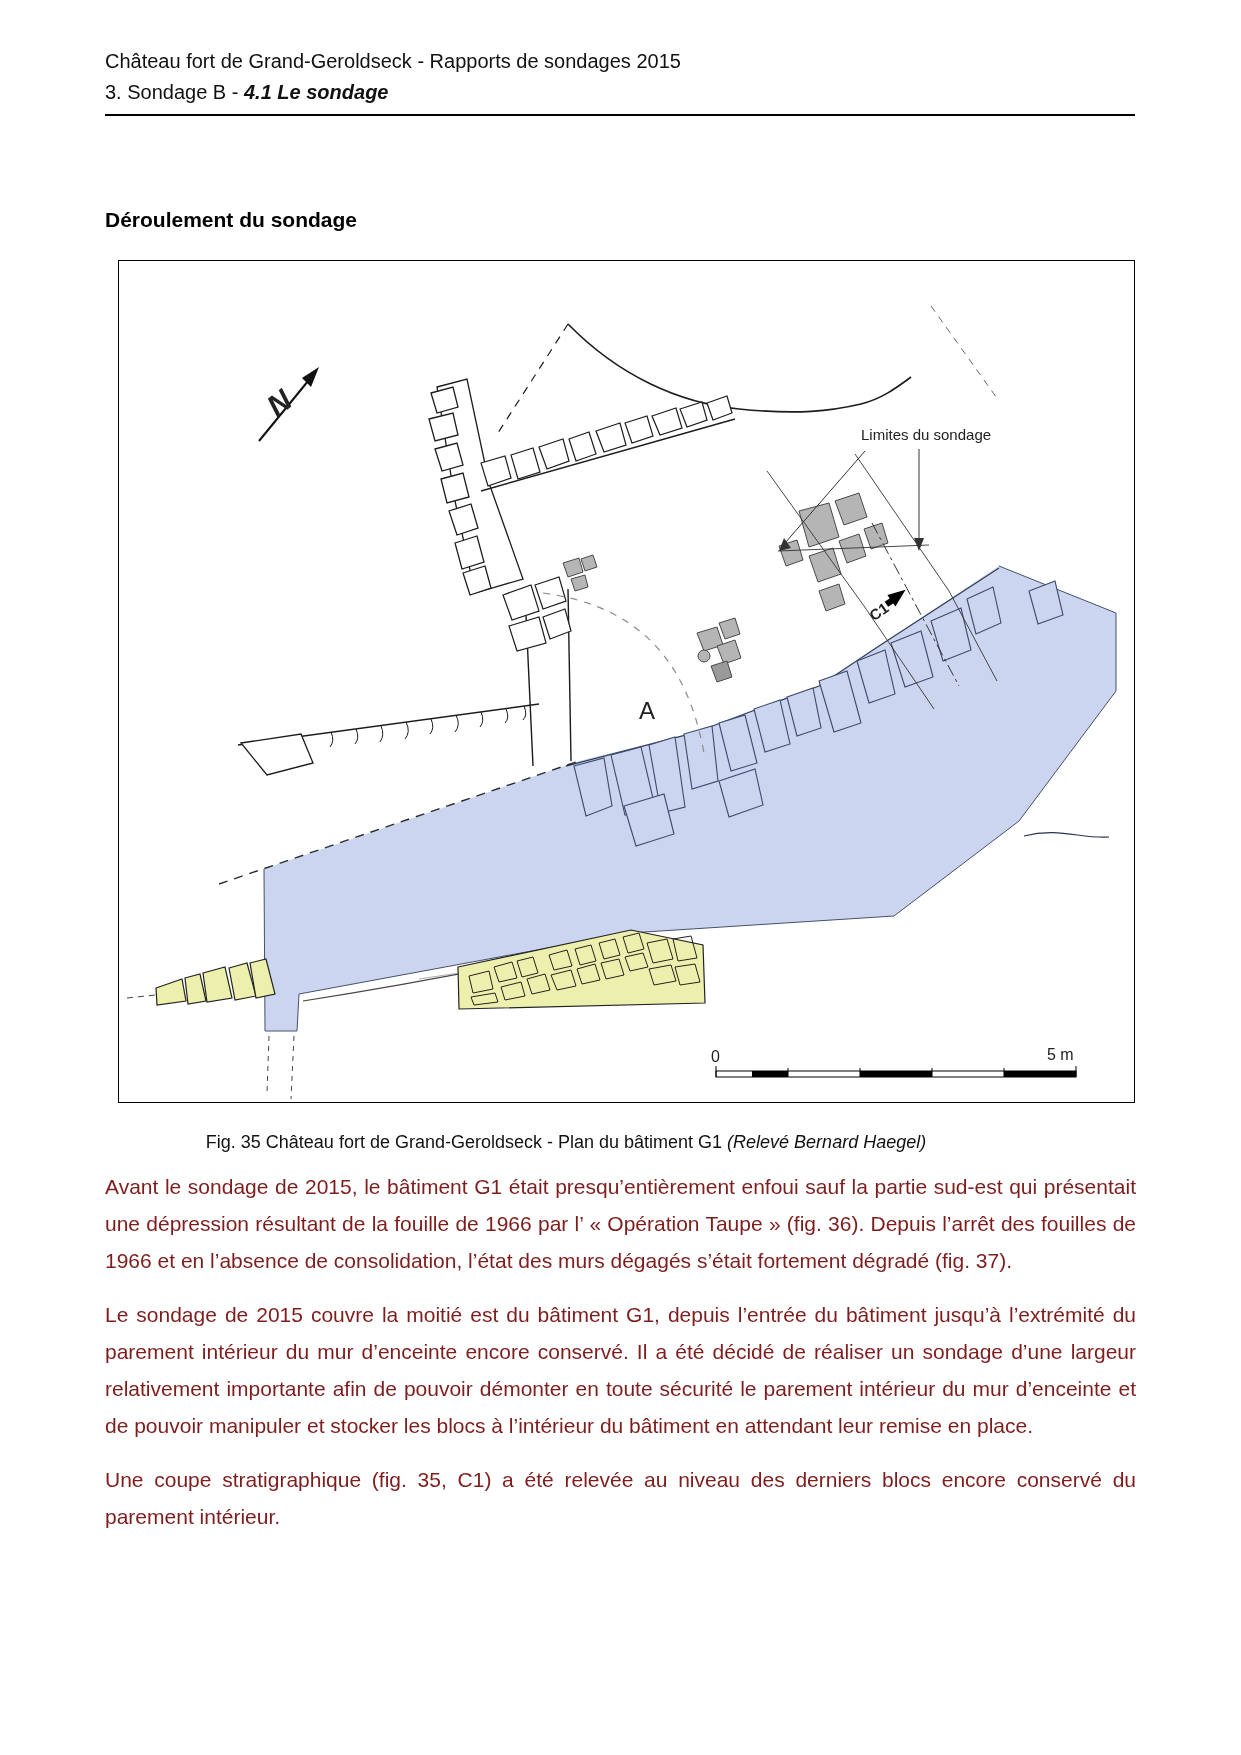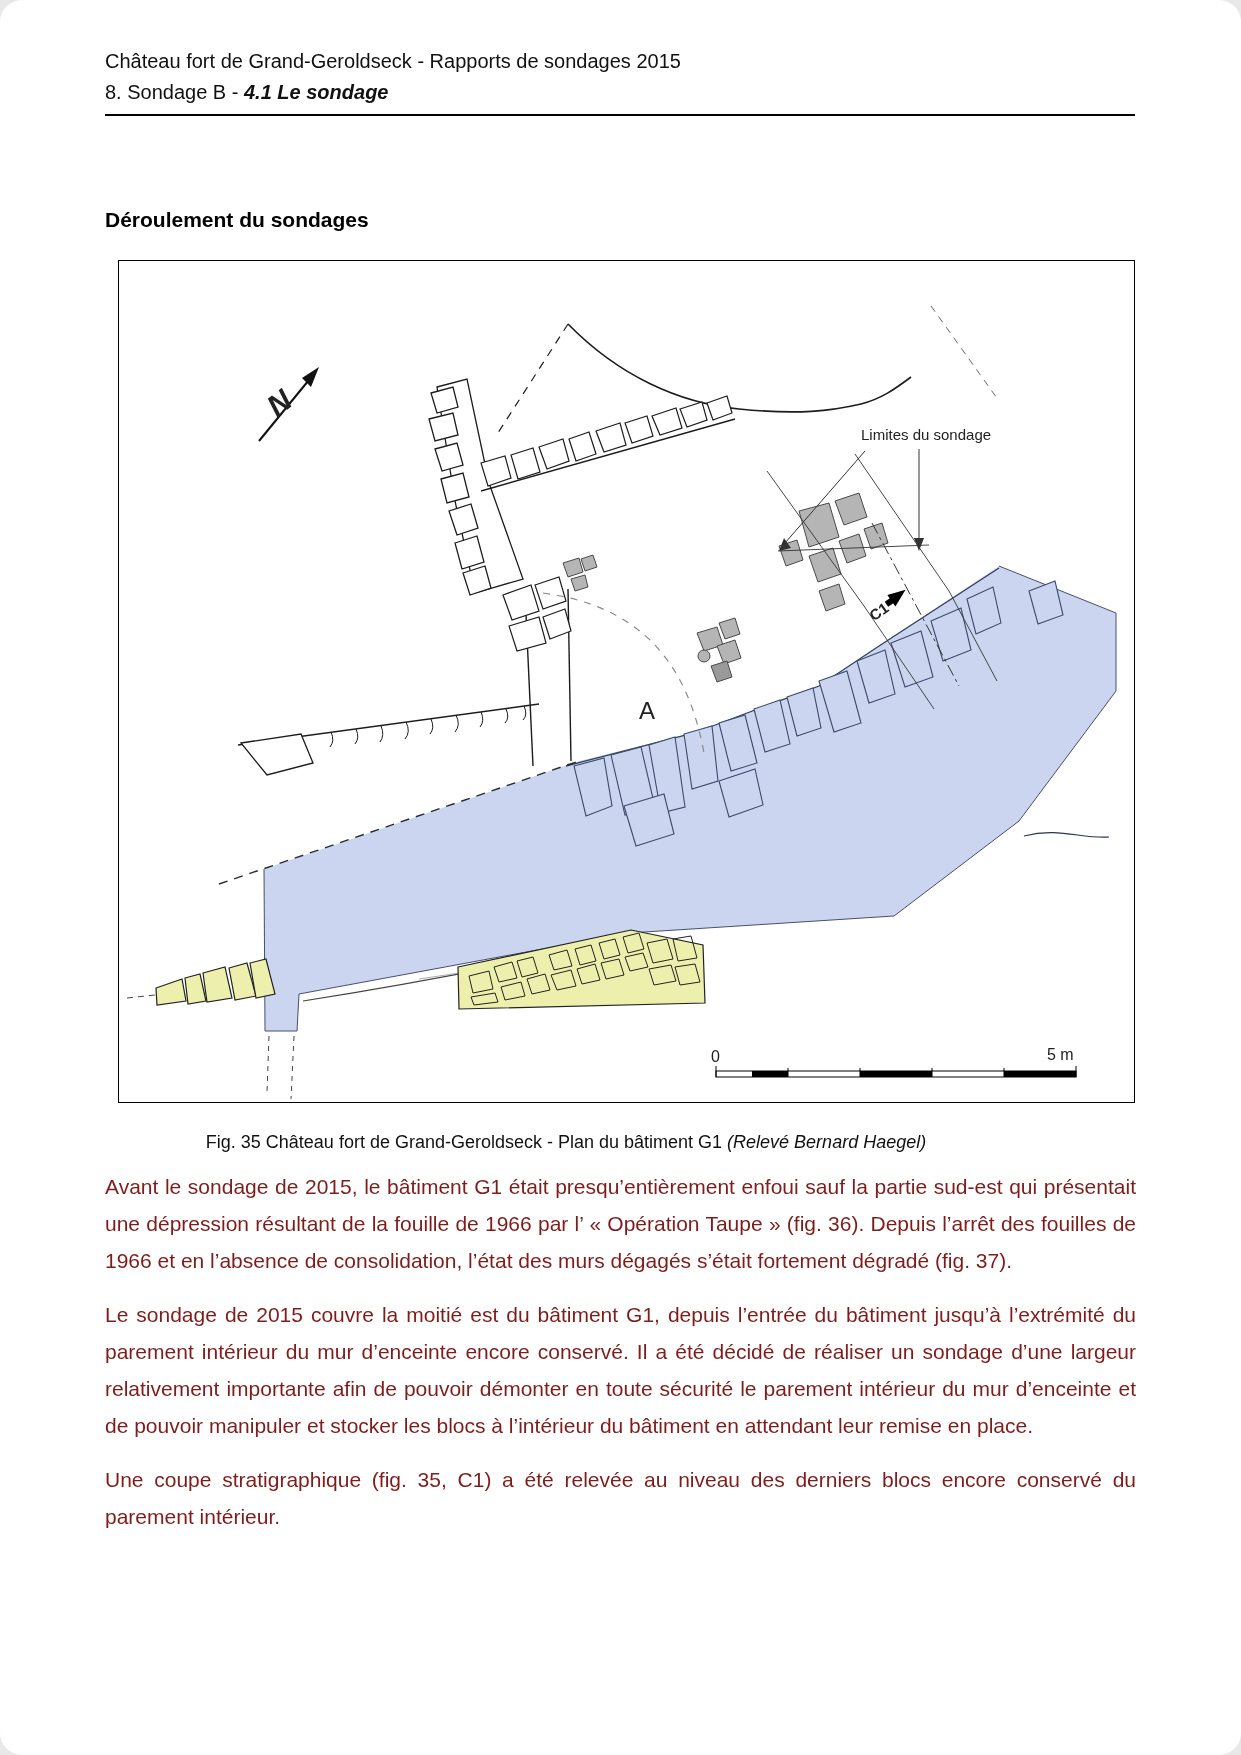--- a/index.html
+++ b/index.html
@@ -4,21 +4,20 @@
 <style>
   html,body{margin:0;padding:0;background:#e8e8e8;}
   .page{
     position:relative;
     width:1241px;height:1755px;
     margin:0 auto;
     background:#ffffff;
     font-family:"Liberation Sans",sans-serif;
     color:#151515;
     overflow:hidden;
-    border-radius:22px;
   }
   .header{
     position:absolute;left:105px;top:46px;width:1030px;
     font-size:20px;line-height:31px;color:#111;
   }
   .header .emph{font-weight:bold;font-style:italic;}
   .rule{
     position:absolute;left:105px;top:114px;width:1030px;height:0;
     border-top:2px solid #000;
   }
@@ -47,26 +46,26 @@
   }
   svg text{font-family:"Liberation Sans",sans-serif;fill:#222;}
 </style>
 </head>
 <body>
 
 <div class="page">
 
   <div class="header">
     <div>Château fort de Grand-Geroldseck - Rapports de sondages 2015</div>
-    <div><span>8. Sondage B - </span><span class="emph">4.1 Le sondage</span></div>
+    <div><span>3. Sondage B - </span><span class="emph">4.1 Le sondage</span></div>
   </div>
 
   <div class="rule"></div>
 
-  <div class="section-heading">Déroulement du sondages</div>
+  <div class="section-heading">Déroulement du sondage</div>
 
   <div class="figure-box">
     <svg viewBox="0 0 1015 841">
 
       <g>
         <polygon points="145,608 460,500 575,472 700,425 760,385 880,305 997,352 997,430 900,560 775,655 510,672 180,733 178,770 146,770" fill="#ccd5f0" stroke="none"></polygon>
 
         <polyline points="447,505 575,472 700,425 760,385 880,307" fill="none" stroke="#32405e" stroke-width="1.3"></polyline>
         <polyline points="880,305 997,352 997,430 900,560 775,655 510,672 180,733 178,770 146,770 145,608" fill="none" stroke="#45506b" stroke-width="1"></polyline>
 

